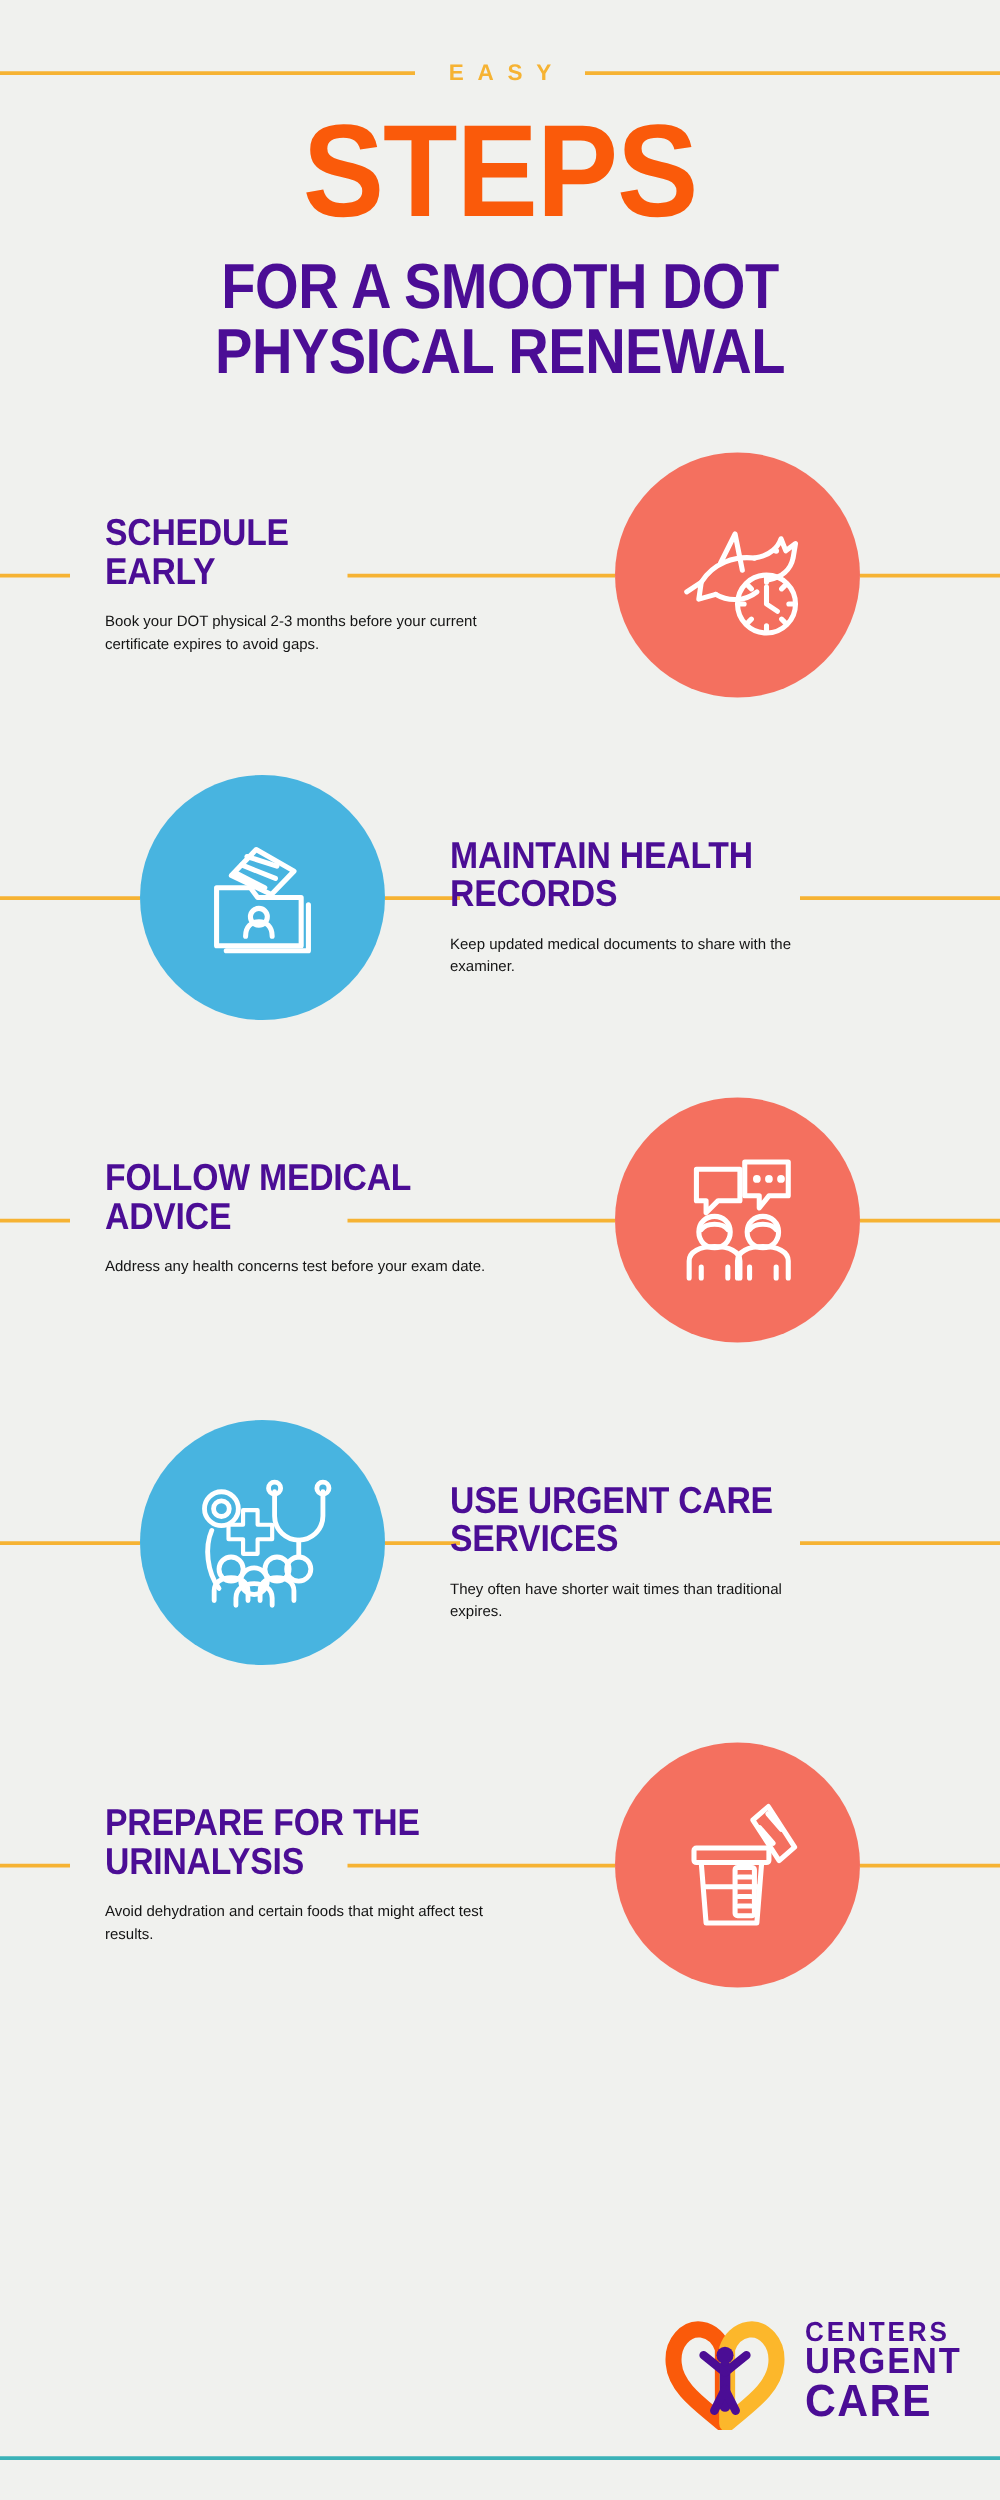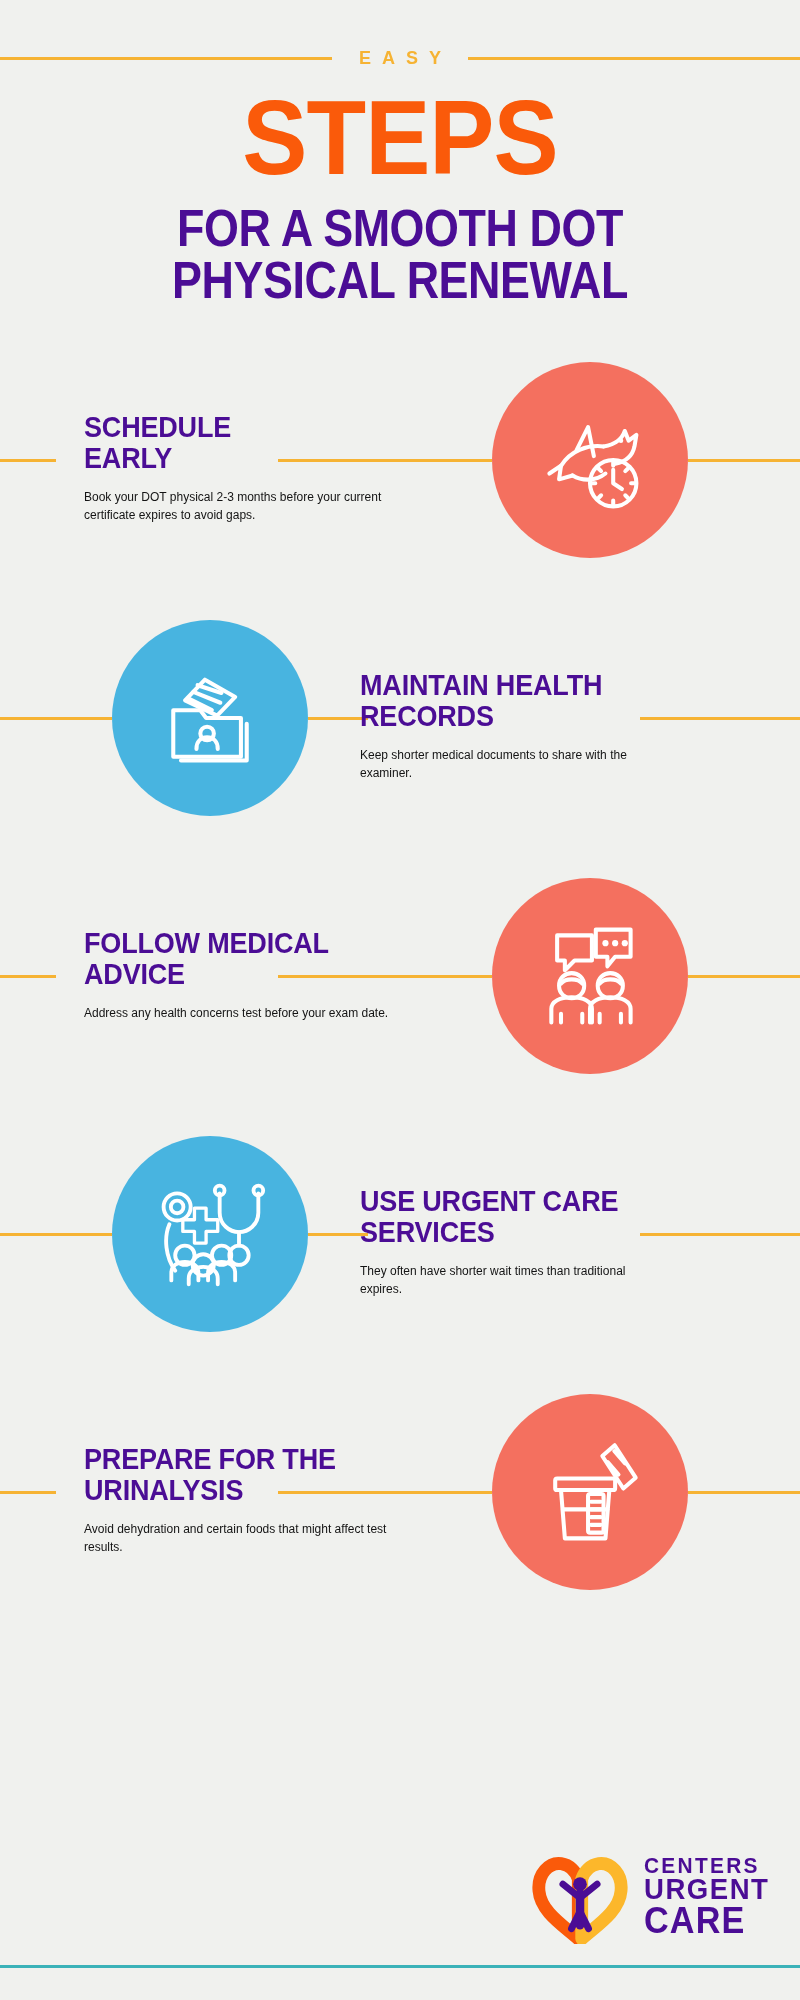--- a/index.html
+++ b/index.html
@@ -204,21 +204,21 @@
         <path d="M44 30 L70 30 M42 38 L72 40 M40 46 L66 50" transform="rotate(18 58 38)"></path>
         <path d="M22 52 L50 52 L56 60 L92 60 L92 100 L22 100 Z"></path>
         <path d="M98 66 L98 104 L30 104"></path>
         <circle cx="57" cy="76" r="7"></circle>
         <path d="M46 92 C46 84 51 80 57 80 C63 80 68 84 68 92"></path>
       </svg>
     </div>
     <div class="txt">
       <div class="step-title">MAINTAIN HEALTH
 RECORDS</div>
-      <div class="step-desc">Keep shorter medical documents to share with the examiner.</div>
+      <div class="step-desc">Keep updated medical documents to share with the examiner.</div>
     </div>
   </div>
 
   <div class="step icon-right">
     <div class="rule left"></div>
     <div class="rule mid"></div>
     <div class="rule right"></div>
     <div class="txt">
       <div class="step-title">FOLLOW MEDICAL
 ADVICE</div>

